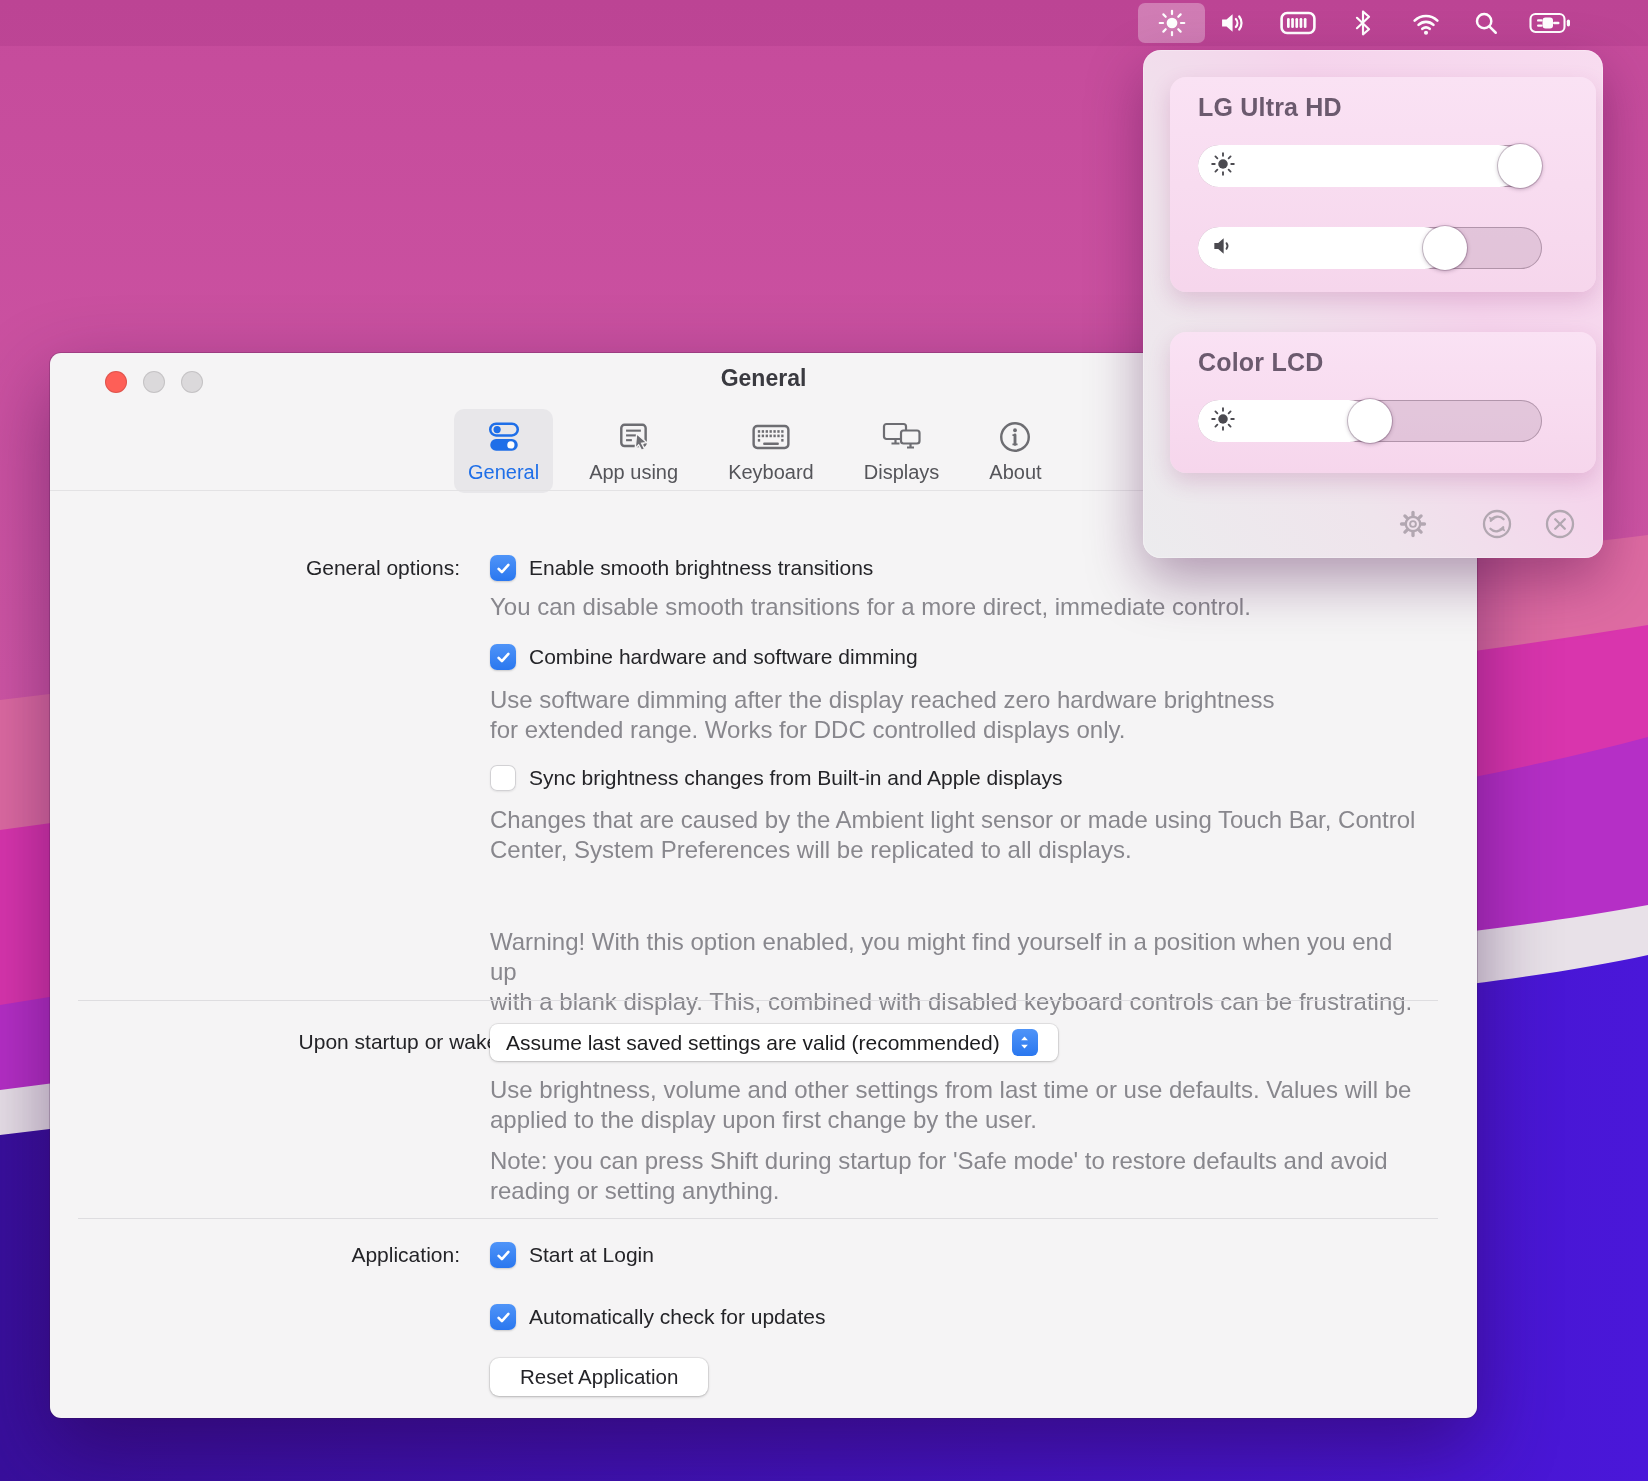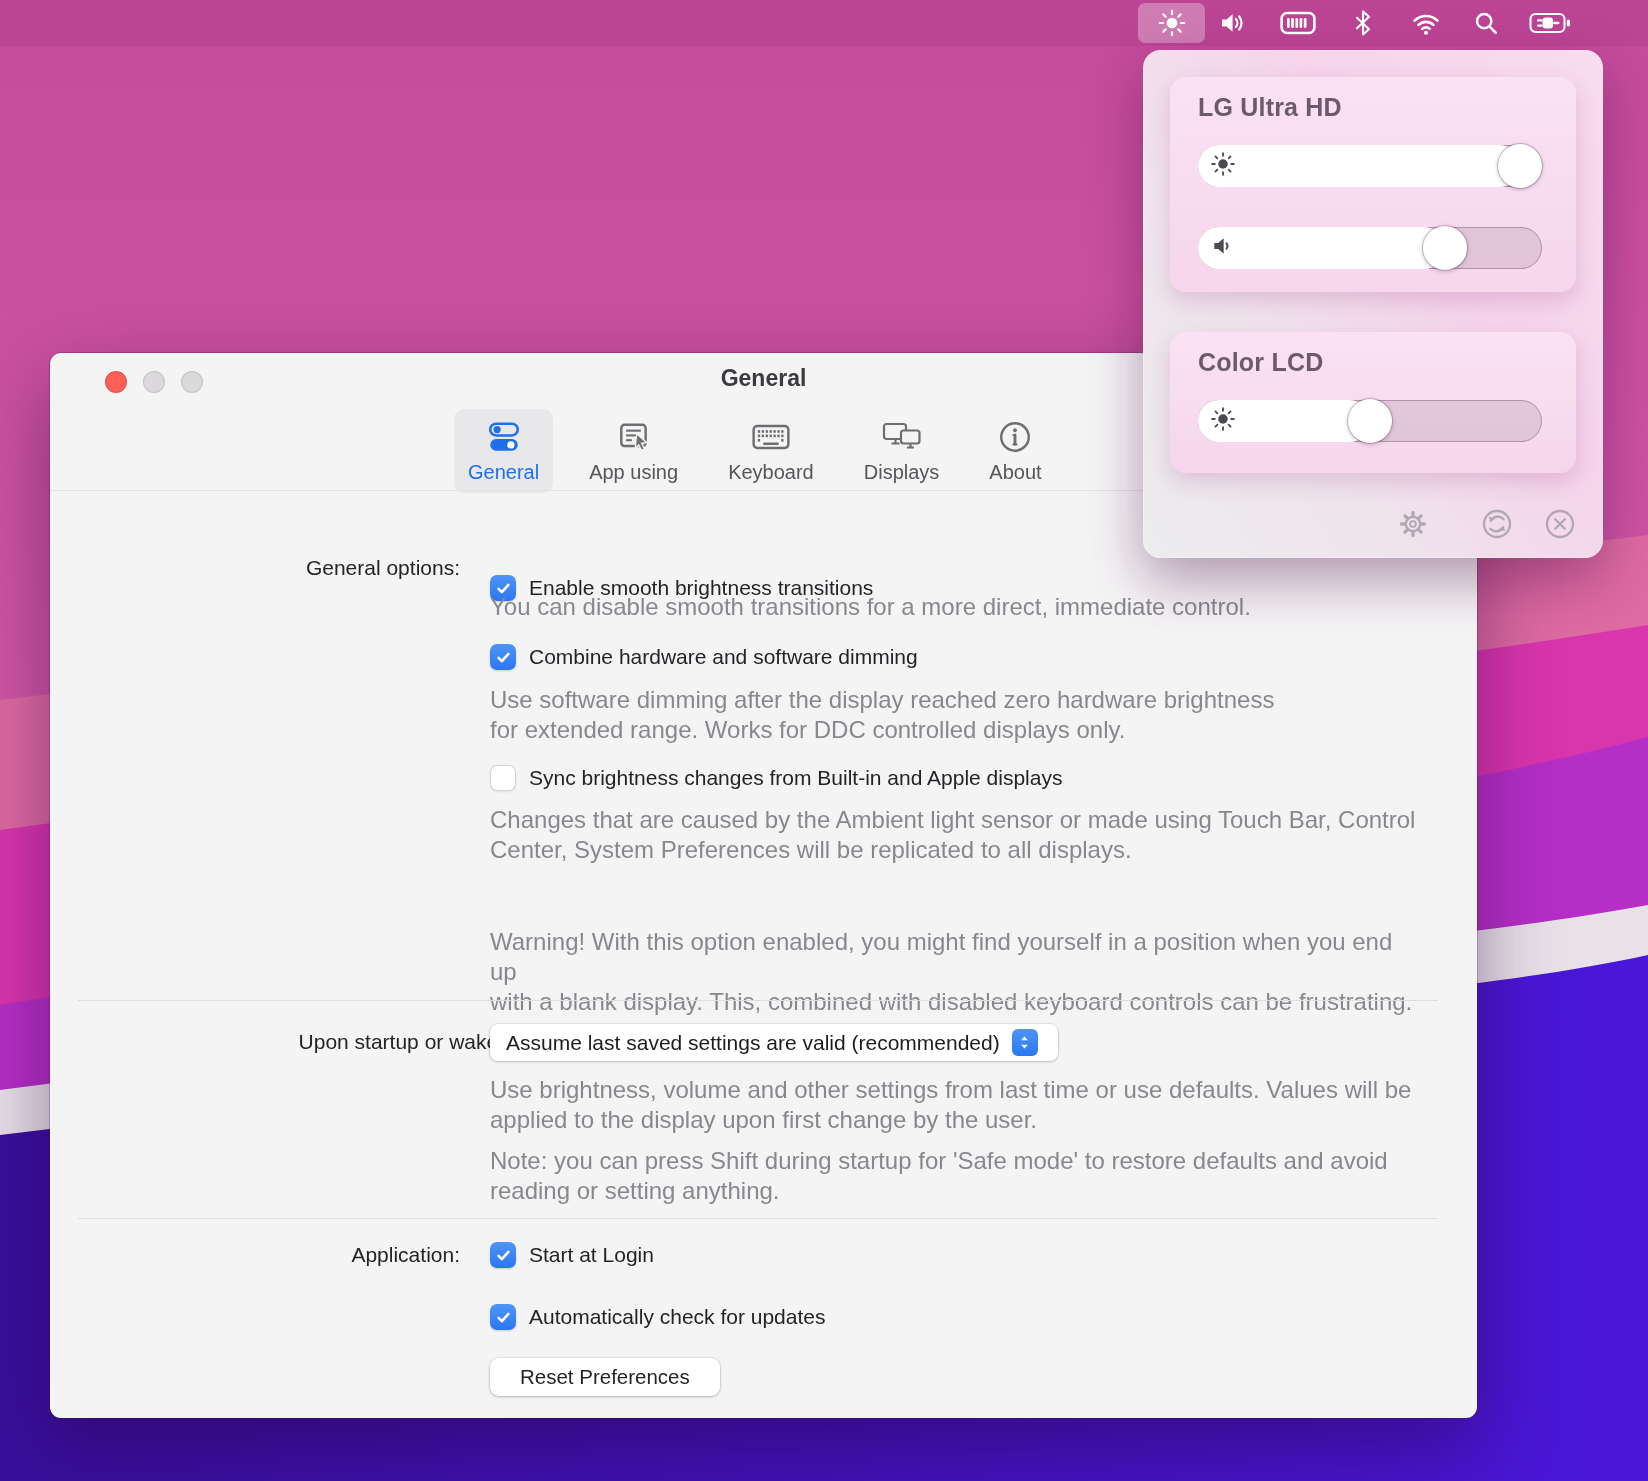--- a/index.html
+++ b/index.html
@@ -26,20 +26,21 @@
   .popover{
     position:absolute;left:1143px;top:50px;width:460px;height:508px;z-index:6;
     border-radius:18px;
     background:linear-gradient(55deg,#ececee 0%,#efe4ec 32%,#f5d4ec 62%,#f8dcf0 100%);
     box-shadow:0 22px 55px rgba(70,10,70,0.40),0 0 0 1px rgba(255,255,255,0.25) inset;
   }
   .disp-card{
     position:absolute;left:27px;width:406px;border-radius:16px;
     background:linear-gradient(180deg,#fae2f4 0%,#f6d6ec 100%);
     box-shadow:0 9px 22px rgba(150,50,120,0.20);
+    padding-left:20px;
   }
   .disp-card.c1{top:27px;height:215px;}
   .disp-card.c2{top:282px;height:141px;}
   .card-title{
     position:absolute;left:28px;top:16px;font-size:25px;font-weight:bold;
     color:var(--popover-title,#6b5a6e);letter-spacing:.2px;
   }
   .slider{
     position:absolute;left:28px;width:344px;height:42px;border-radius:21px;
     background:rgba(178,148,172,0.30);
@@ -307,21 +308,21 @@
             <path d="M14.6 15.2 h2.4 M14.6 24 h4.8" stroke-width="1.7"></path>
           </svg>
       </span>
       <span class="tab-label">About</span>
     </div>
   </div>
   <div class="header-sep"></div>
 
   <div class="row-label" style="top:202px;">General options:</div>
 
-  <div class="opt" style="top:202px;margin-top:20px;">
+  <div class="opt" style="top:202px;">
     <span class="cb on">
       <svg width="17" height="17" viewBox="0 0 16 16" fill="none" stroke="#fff" stroke-width="2.4" stroke-linecap="round" stroke-linejoin="round">
           <path d="M3.4 8.4 l3.1 3.1 L12.6 4.6"></path>
         </svg>
     </span>
     <span class="opt-label">Enable smooth brightness transitions</span>
   </div>
   <div class="desc" style="top:239px;">You can disable smooth transitions for a more direct, immediate control.</div>
 
   <div class="opt" style="top:291px;">
@@ -379,21 +380,21 @@
 
   <div class="opt" style="top:951px;">
     <span class="cb on">
       <svg width="17" height="17" viewBox="0 0 16 16" fill="none" stroke="#fff" stroke-width="2.4" stroke-linecap="round" stroke-linejoin="round">
           <path d="M3.4 8.4 l3.1 3.1 L12.6 4.6"></path>
         </svg>
     </span>
     <span class="opt-label">Automatically check for updates</span>
   </div>
 
-  <button class="reset-btn">Reset Preferences</button>
+  <button class="reset-btn">Reset Application</button>
 </div>
 
 <div class="popover">
   <div class="disp-card c1">
     <div class="card-title">LG Ultra HD</div>
     <div class="slider s1" style="--val: 100;">
       <div class="fill"></div>
       <span class="s-icon">
         <svg width="26" height="26" viewBox="0 0 24 24">
             <circle cx="12" cy="12" r="4.4" fill="currentColor"></circle>

